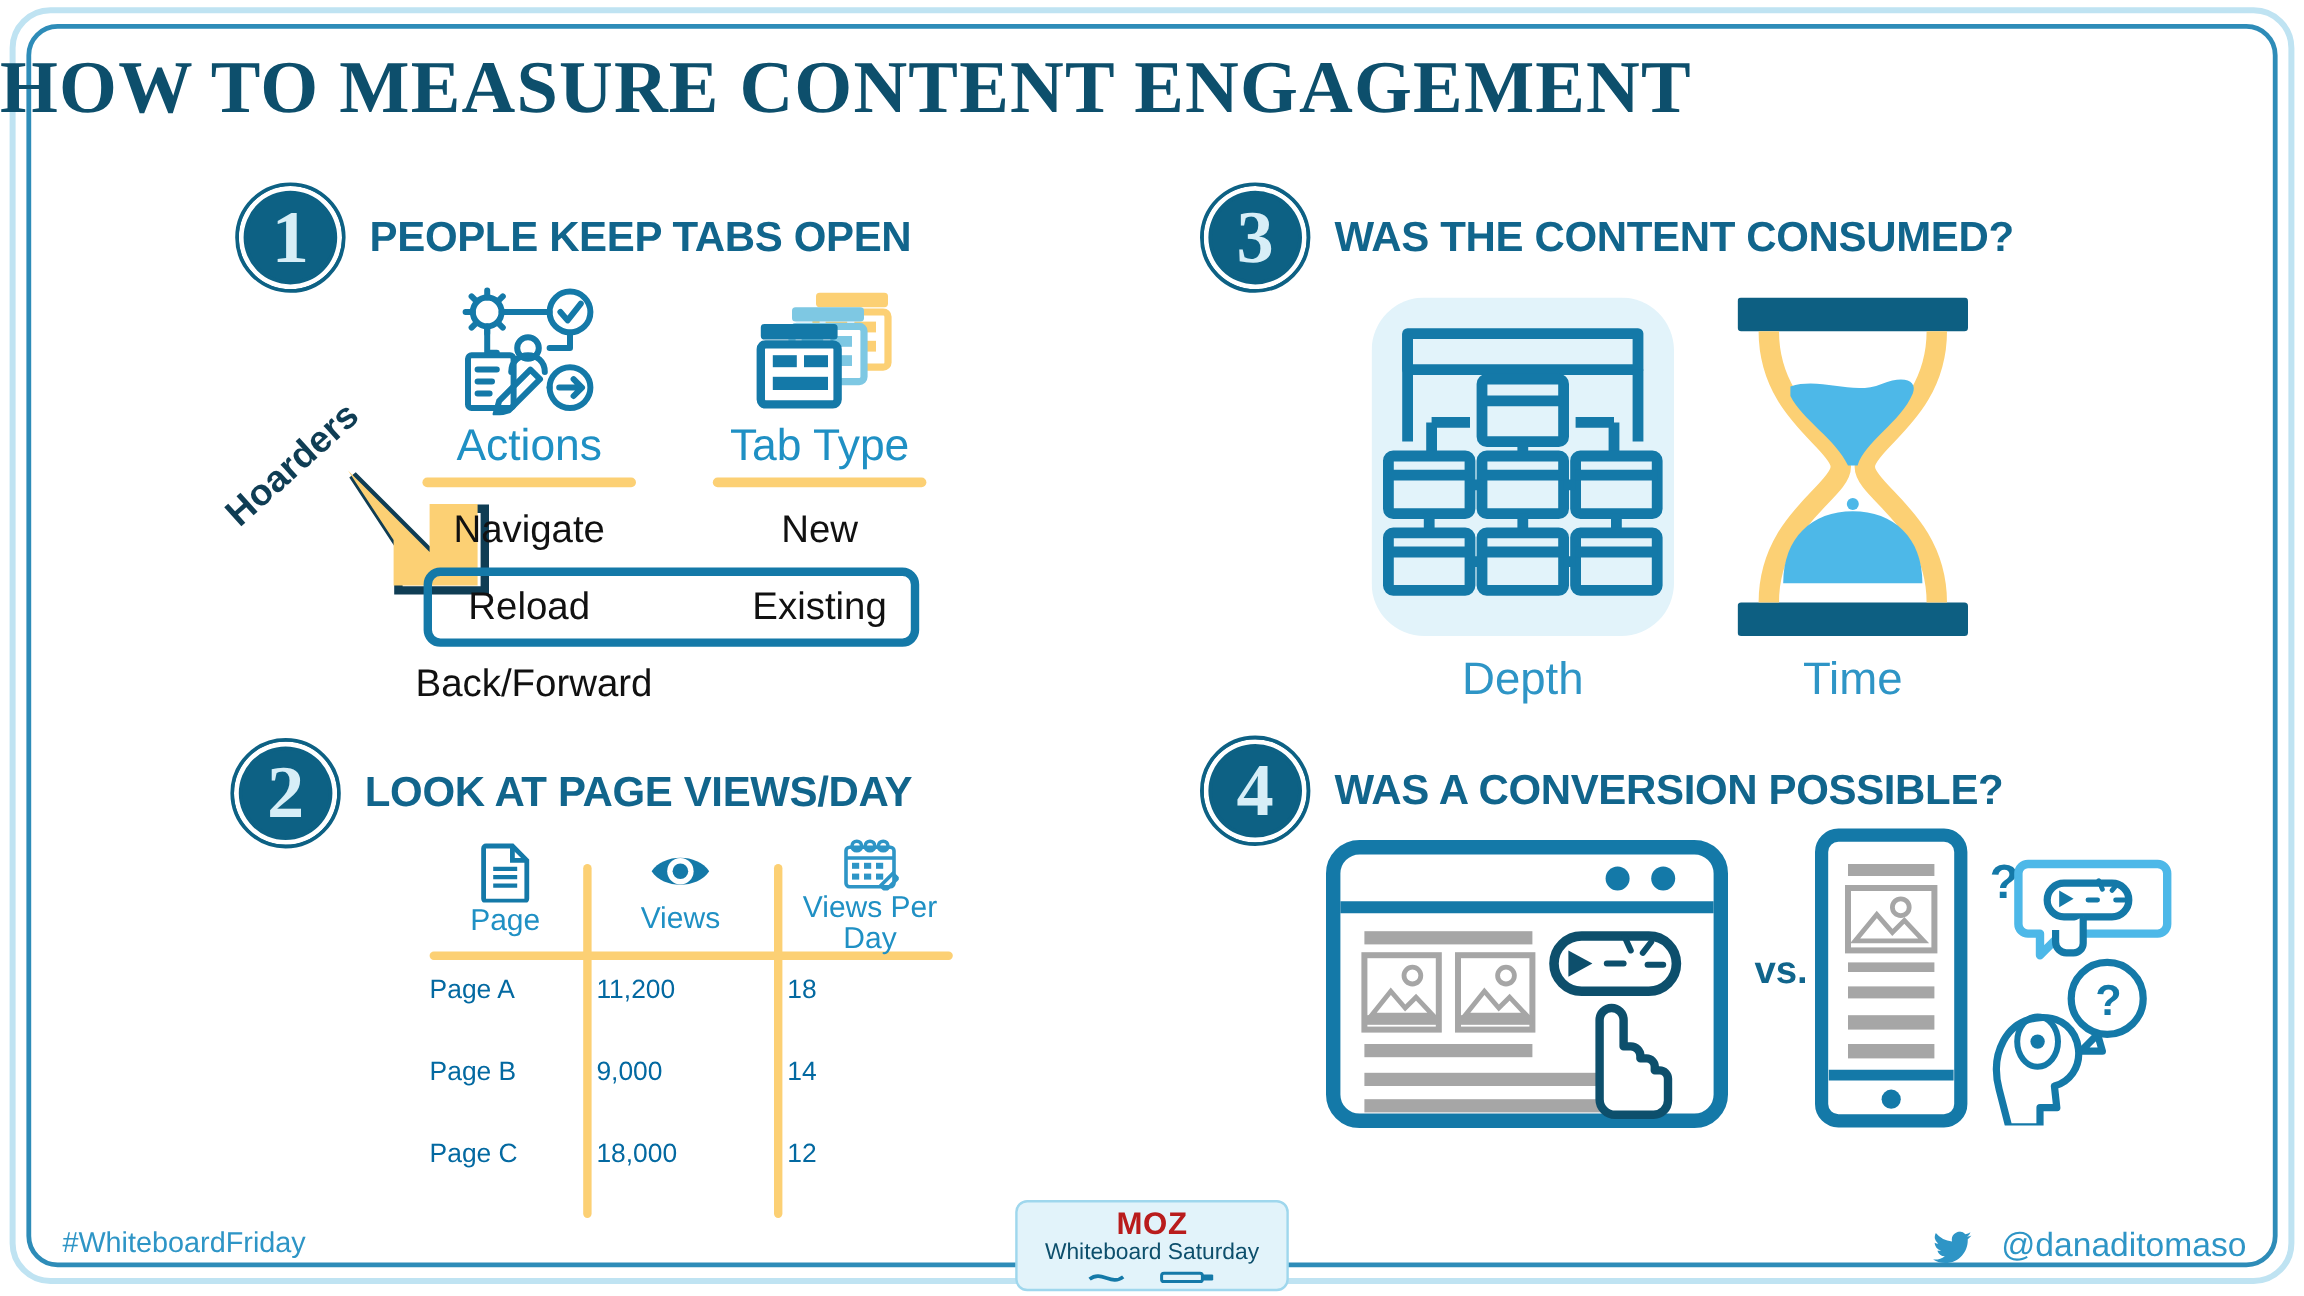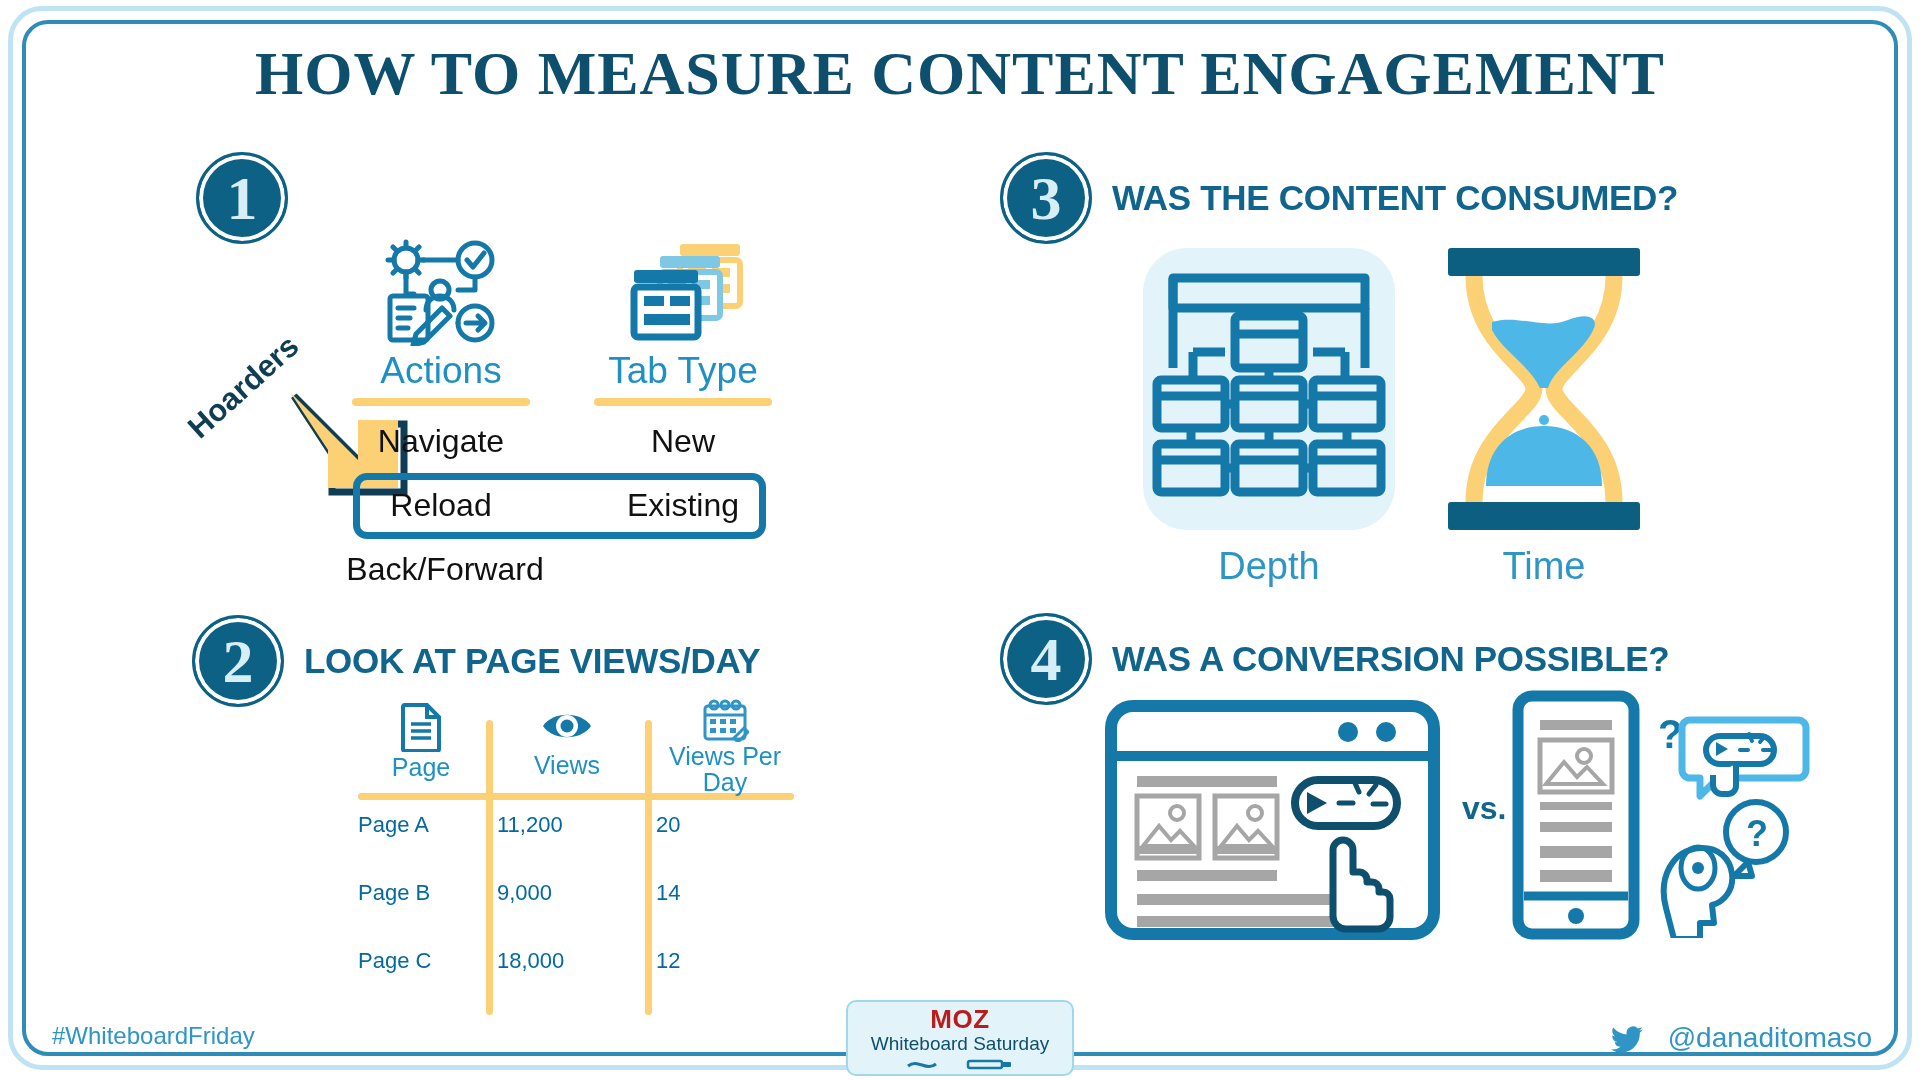--- a/index.html
+++ b/index.html
@@ -23,21 +23,20 @@
   }
   .frame-inner {
     position: absolute; left: 22px; top: 20px;
     width: 1876px; height: 1036px;
     border: 4px solid #2e8cb8;
     border-radius: 26px;
   }
   
   .page-title {
     position: absolute; left: 0; top: 38px; width: 1920px;
-    text-align: center;
     font-family: "Liberation Serif", serif;
     font-size: 62px;
     font-weight: 700;
     letter-spacing: 1px;
     color: #0d4f6c;
   }
   
   .sec-head { position: absolute; display: flex; align-items: center; gap: 20px; }
   .badge {
     width: 92px; height: 92px; border-radius: 50%;
@@ -116,20 +115,21 @@
 
 <div class="canvas">
 
   <div class="frame-outer"></div>
   <div class="frame-inner"></div>
 
   <div class="page-title">HOW TO MEASURE CONTENT ENGAGEMENT</div>
 
   <div class="sec-head" style="left:196px; top:152px;">
     <div class="badge">1</div>
+    <div class="sec-title">PEOPLE KEEP TABS OPEN</div>
   </div>
 
   <div class="hoarders" style="left:205px; top:410px;">Hoarders</div>
   <svg style="position:absolute; left:286px; top:390px;" width="130" height="110" viewBox="0 0 130 110">
     <path d="M8 6 L78 76 L78 34 L118 34 L118 102 L46 102 L46 64 Z" fill="none" stroke="#0f3d54" stroke-width="7"></path>
     <path d="M4 2 L72 70 L72 30 L112 30 L112 98 L42 98 L42 60 Z" fill="#fcd074"></path>
   </svg>
 
   <div class="col-head" style="left:594px; top:238px; width:178px;">
     <svg width="138" height="108" viewBox="0 0 138 108" style="margin:0 auto;">
@@ -232,21 +232,21 @@
           <rect x="29" y="30" width="6" height="5"></rect>
       </g>
       <path d="M33 40 l10 -10 l4 4 l-10 10 z" fill="none" stroke="#2e95c6" stroke-width="3"></path>
     </svg>
     <div>Views Per</div>
     <div>Day</div>
   </div>
 
   <div class="s2-val" style="left:358px; top:812px; width:126px;">Page A</div>
   <div class="s2-val" style="left:497px; top:812px; width:140px;">11,200</div>
-  <div class="s2-val" style="left:656px; top:812px; width:138px;">20</div>
+  <div class="s2-val" style="left:656px; top:812px; width:138px;">18</div>
 
   <div class="s2-val" style="left:358px; top:880px; width:126px;">Page B</div>
   <div class="s2-val" style="left:497px; top:880px; width:140px;">9,000</div>
   <div class="s2-val" style="left:656px; top:880px; width:138px;">14</div>
 
   <div class="s2-val" style="left:358px; top:948px; width:126px;">Page C</div>
   <div class="s2-val" style="left:497px; top:948px; width:140px;">18,000</div>
   <div class="s2-val" style="left:656px; top:948px; width:138px;">12</div>
 
   <div class="sec-head" style="left:1000px; top:152px;">

